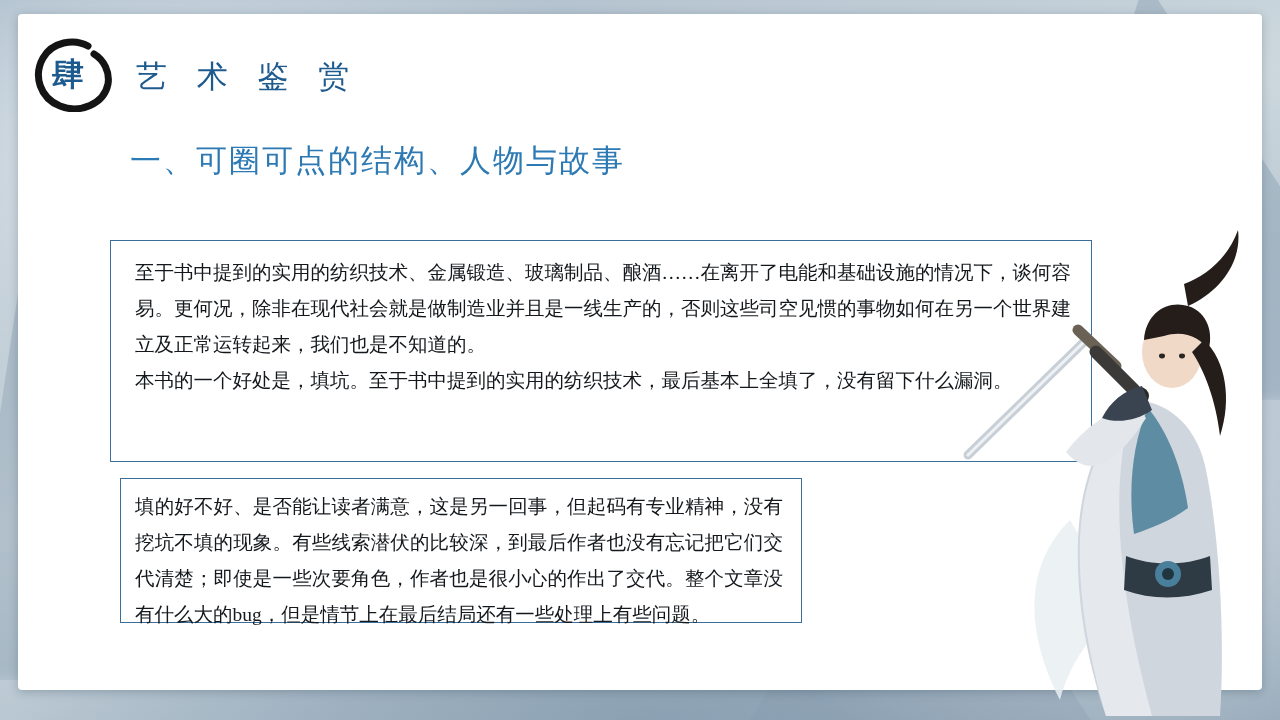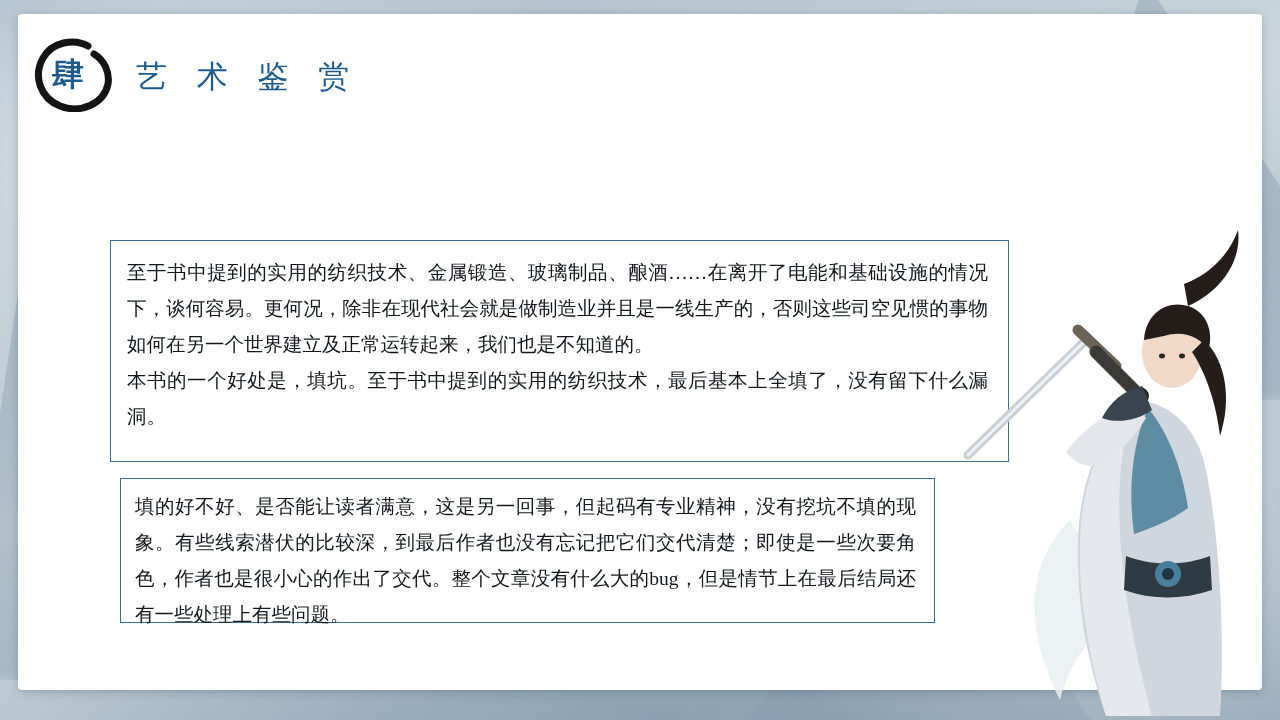--- a/index.html
+++ b/index.html
@@ -126,28 +126,28 @@
     font-family: "Liberation Serif", serif;
   }
   .textbox p {
     margin: 0;
     text-align: justify;
     text-justify: inter-ideograph;
   }
   #box-1 {
     left: 110px;
     top: 240px;
-    width: 899px;
+    width: 982px;
     height: 222px;
-    padding: 14px 20px 10px 16px;
+    padding: 14px 20px 10px 24px;
   }
   #box-2 {
     left: 120px;
     top: 478px;
-    width: 815px;
+    width: 682px;
     height: 145px;
     padding: 10px 18px 8px 14px;
   }
 
   .line-indent {
     text-indent: 0;
   }
 </style>
 </head>
 <body>
@@ -160,20 +160,21 @@
   <div class="bg-peak peak-3"></div>
 
   <div class="card"></div>
 
   <svg class="enso" viewBox="0 0 84 76">
     <path d="M58 10 C44 2, 22 6, 13 22 C3 40, 10 62, 30 70 C50 78, 74 68, 78 48 C80 36, 74 24, 64 18" fill="none" stroke="#141414" stroke-width="7" stroke-linecap="round"></path>
   </svg>
   <div class="section-number">肆</div>
   <div class="section-title">艺 术 鉴 赏</div>
 
+  <div class="subtitle">一、可圈可点的结构、人物与故事</div>
 
   <div class="textbox" id="box-1">
     <p class="line-indent">至于书中提到的实用的纺织技术、金属锻造、玻璃制品、酿酒……在离开了电能和基础设施的情况下，谈何容易。更何况，除非在现代社会就是做制造业并且是一线生产的，否则这些司空见惯的事物如何在另一个世界建立及正常运转起来，我们也是不知道的。</p>
     <p class="line-indent">本书的一个好处是，填坑。至于书中提到的实用的纺织技术，最后基本上全填了，没有留下什么漏洞。</p>
   </div>
 
   <div class="textbox" id="box-2">
     <p class="line-indent">填的好不好、是否能让读者满意，这是另一回事，但起码有专业精神，没有挖坑不填的现象。有些线索潜伏的比较深，到最后作者也没有忘记把它们交代清楚；即使是一些次要角色，作者也是很小心的作出了交代。整个文章没有什么大的bug，但是情节上在最后结局还有一些处理上有些问题。</p>
   </div>
 

